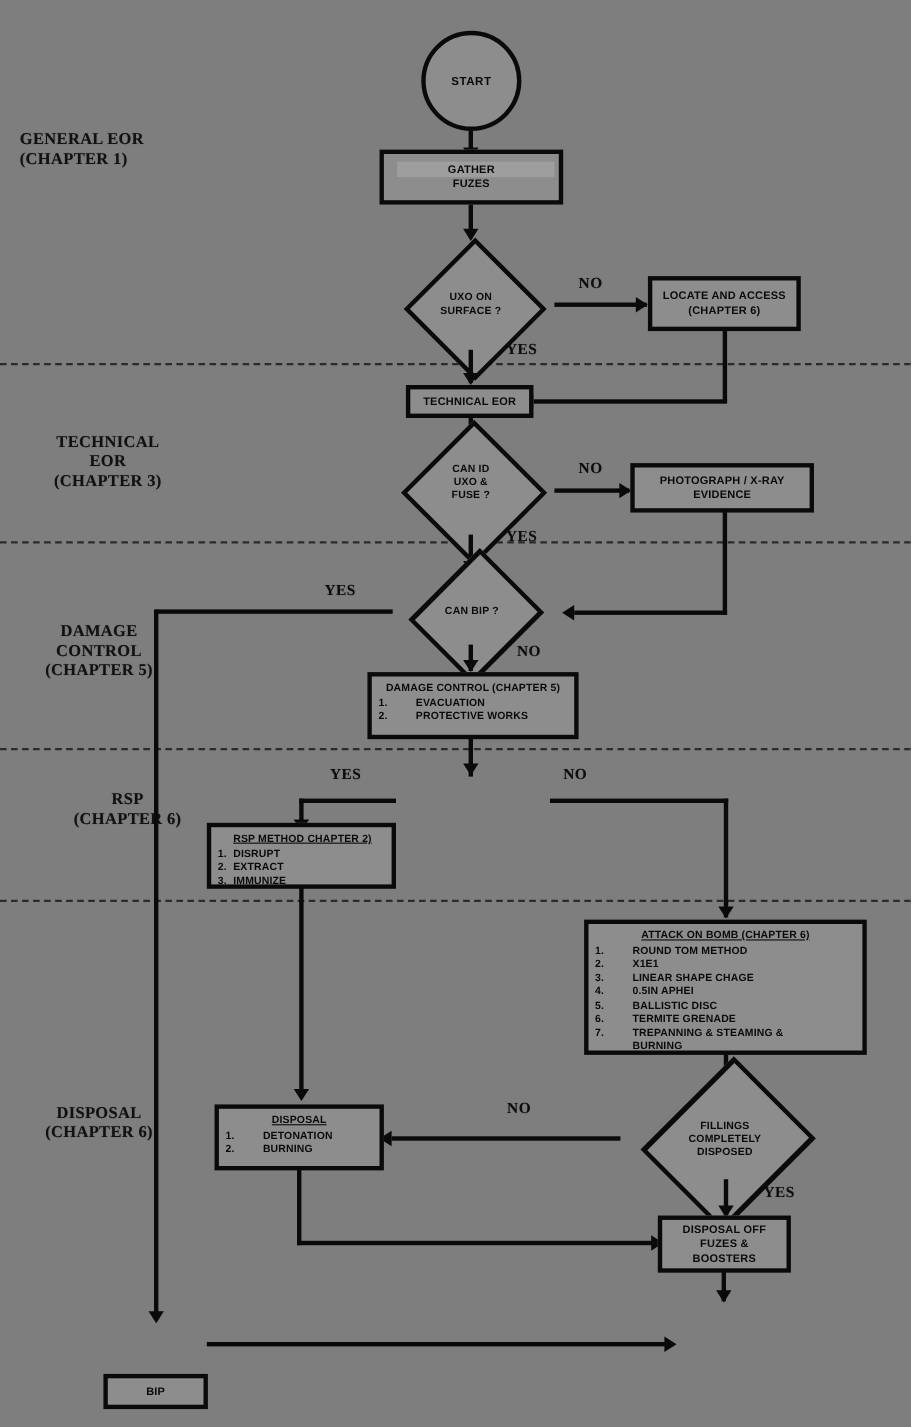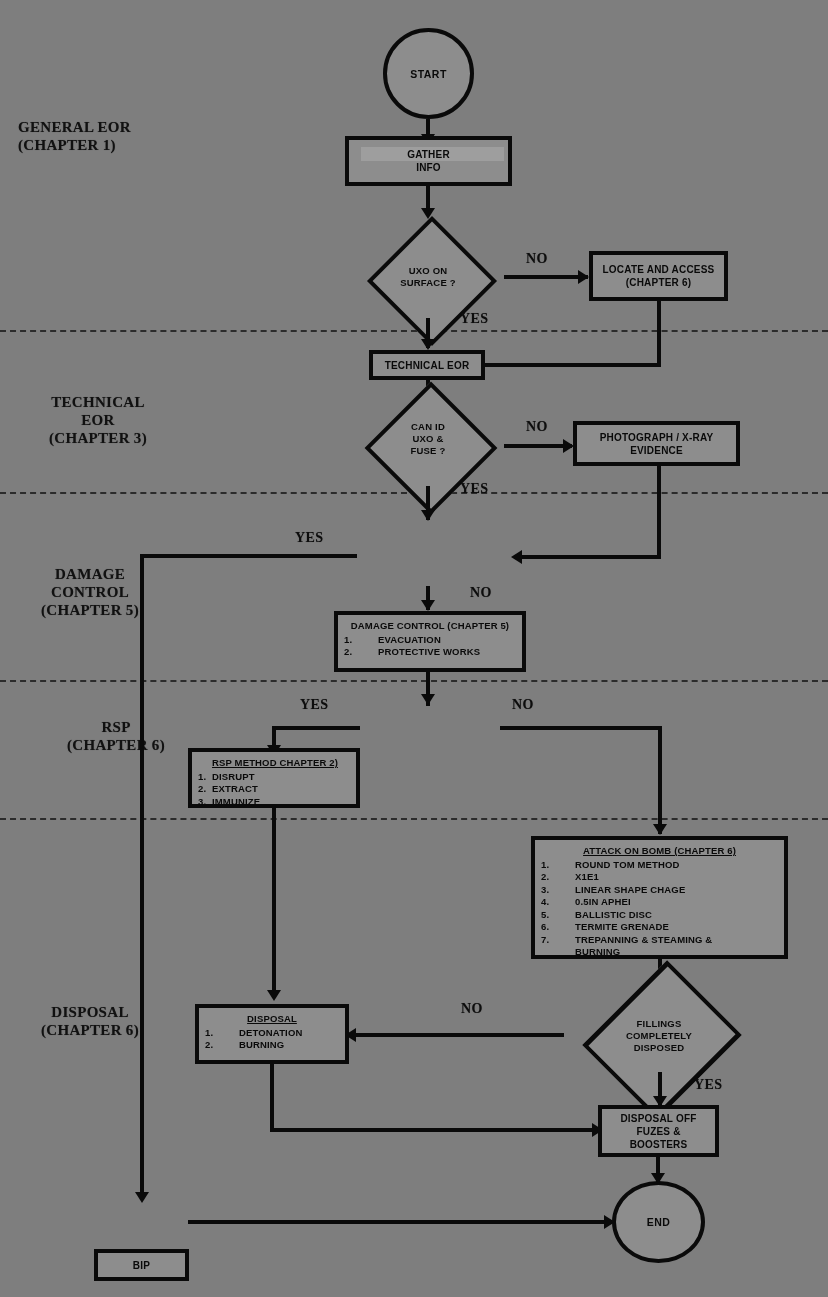--- a/index.html
+++ b/index.html
@@ -200,21 +200,21 @@
 
   <div class="node term" style="left:383px; top:28px; width:91px; height:91px;">START</div>
 
   <div class="ln v" style="left:426px; top:119px; height:22px;"></div>
   <div class="arrow down" style="left:421px; top:134px;"></div>
 
   <div class="node proc" style="left:345px; top:136px; width:167px; height:50px;">
     <div style="position:relative; width:100%;">
       <div class="hl-band" style="left:12px; top:-1px; width:143px; height:14px;"></div>
       <div style="position:relative;">GATHER</div>
-      <div style="position:relative;">INFO</div>
+      <div style="position:relative;">FUZES</div>
     </div>
   </div>
 
   <div class="ln v" style="left:426px; top:186px; height:30px;"></div>
   <div class="arrow down" style="left:421px; top:208px;"></div>
 
   <div class="decision" style="left:348px; top:234px; width:160px; height:86px;">
     <div class="dia" style="left:38px; top:1px; width:84px; height:84px;"></div>
     <div class="dlabel" style="white-space:pre-line;">UXO ON
 SURFACE ?</div>
@@ -255,20 +255,24 @@
 EVIDENCE</div>
 
   <div class="ln v" style="left:657px; top:464px; height:95px;"></div>
   <div class="ln h" style="left:522px; top:555px; width:139px;"></div>
   <div class="arrow left" style="left:511px; top:550px;"></div>
 
   <div class="ln v" style="left:426px; top:486px; height:34px;"></div>
   <div class="arrow down" style="left:421px; top:510px;"></div>
   <div class="edge-label" style="left:460px; top:481px;">YES</div>
 
+  <div class="decision" style="left:354px; top:523px; width:150px; height:66px;">
+    <div class="dia" style="left:42px; top:-9px; width:66px; height:84px; transform:rotate(45deg) scaleX(1.12);"></div>
+    <div class="dlabel">CAN BIP ?</div>
+  </div>
 
   <div class="ln h" style="left:142px; top:554px; width:215px;"></div>
   <div class="ln v" style="left:140px; top:554px; height:646px;"></div>
   <div class="arrow down" style="left:135px; top:1192px;"></div>
   <div class="edge-label" style="left:295px; top:530px;">YES</div>
 
   <div class="ln v" style="left:426px; top:586px; height:24px;"></div>
   <div class="arrow down" style="left:421px; top:600px;"></div>
   <div class="edge-label" style="left:470px; top:585px;">NO</div>
 
@@ -400,15 +404,14 @@
 BOOSTERS</div>
 
   <div class="ln v" style="left:656px; top:1155px; height:28px;"></div>
   <div class="arrow down" style="left:651px; top:1173px;"></div>
 
   <div class="node proc" style="left:94px; top:1206px; width:95px; height:32px;margin-top:43px;">BIP</div>
 
   <div class="ln h" style="left:188px; top:1220px; width:424px;"></div>
   <div class="arrow right" style="left:604px; top:1215px;"></div>
 
-  <div class="node term" style="left:612px; top:1181px; width:93px; height:82px;">END</div>
 
 </div>
 
 </body></html>

